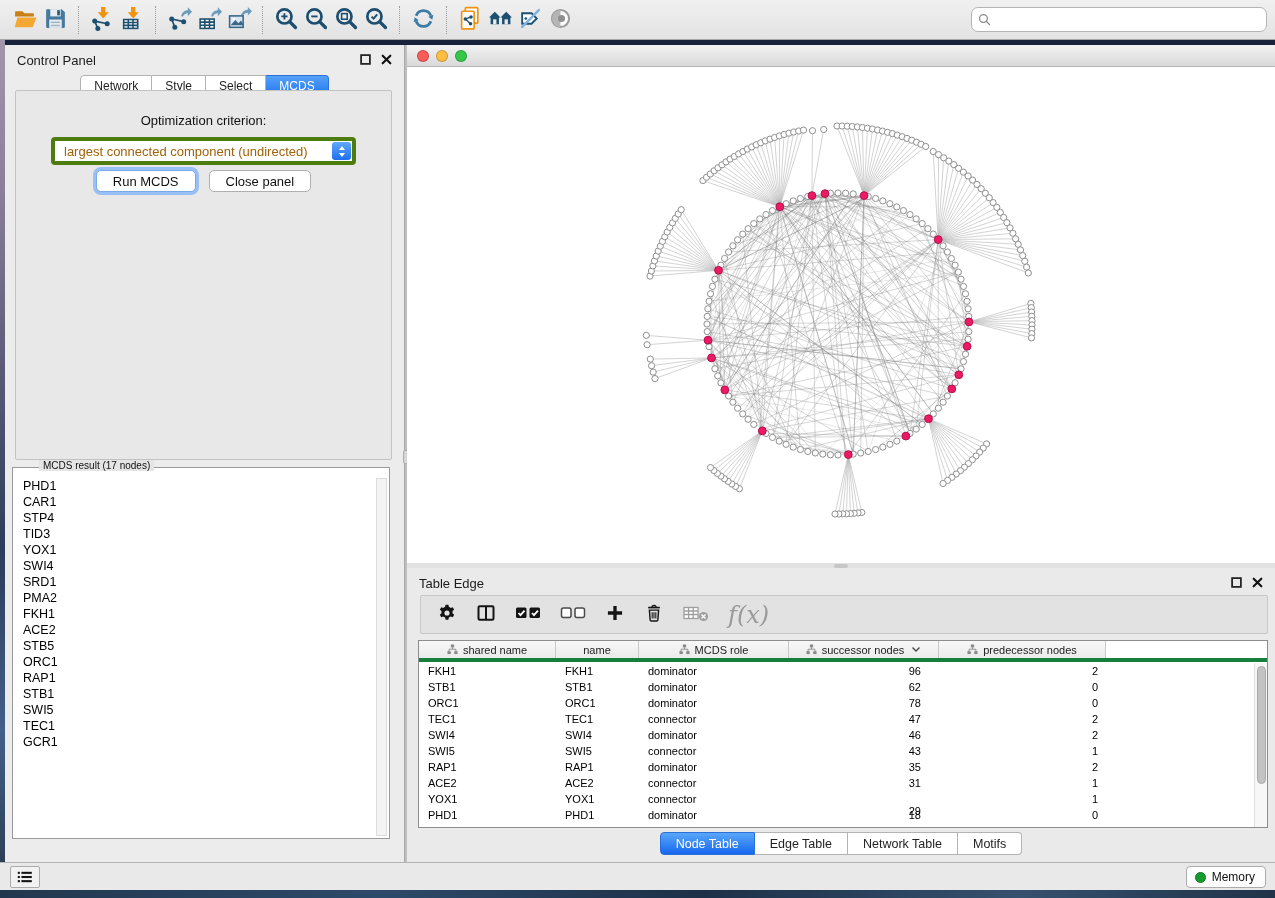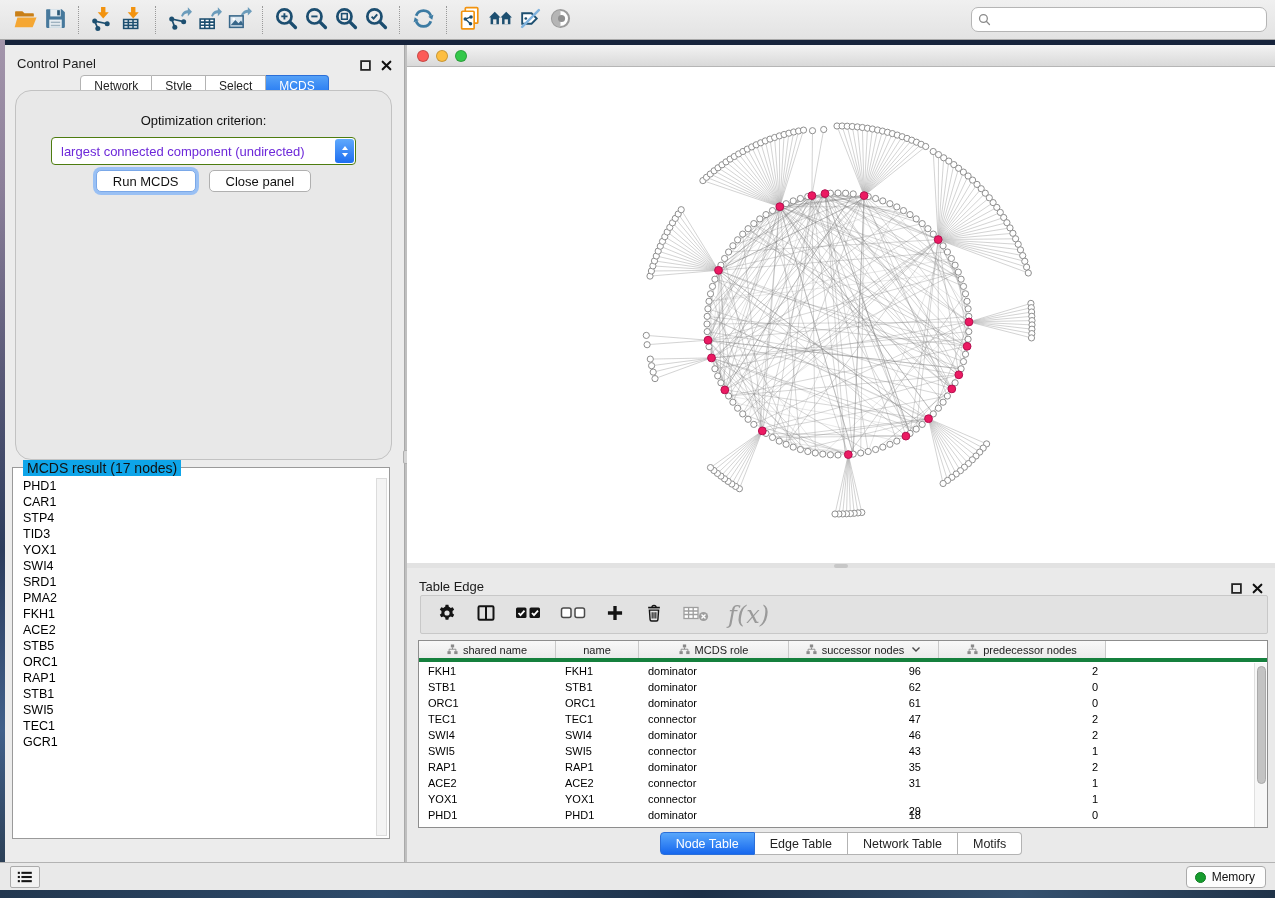--- a/index.html
+++ b/index.html
@@ -22,57 +22,57 @@
   .tb-btn svg { width:25px; height:25px; }
   .tb-sep { width:0; height:28px; border-left:1px dotted #9a9a9a; margin:0 8px; }
   #search-wrap { margin-left:auto; position:relative; width:296px; height:25px; }
   #search-wrap input { width:100%; height:100%; border:1px solid #b5b5b5; border-radius:7px;
     background:#fff; padding:0 8px 0 26px; font-size:12px; outline:none; }
   #search-wrap .mag { position:absolute; left:5px; top:4px; width:17px; height:17px; }
 
   
   #control-panel { position:absolute; left:5px; top:45px; width:400px; height:817px;
     background:#ececec; border-right:1px solid #a9a9a9; }
-  .panel-head { height:26px; display:flex; align-items:flex-end; padding:0 12px; }
+  .panel-head { height:26px; display:flex; align-items:flex-start; padding:8px 12px; }
   .panel-title { font-size:13px; color:#1c1c1c; }
   .win-btns { margin-left:auto; display:flex; gap:9px; align-items:center; }
   .win-btn { width:12px; height:12px; background:none; border:none; padding:0; cursor:default; }
   .win-btn svg { width:11px; height:11px; }
 
   #cp-tabs { position:absolute; left:0; right:0; top:30px; display:flex; justify-content:center; }
   .seg { display:flex; }
   .seg button { height:21px; padding:0 13px; font-size:12px; background:#fff;
     border:1px solid #b3b3b3; border-left-width:0; color:#222; cursor:default; }
   .seg button:first-child { border-left-width:1px; border-radius:4px 0 0 4px; }
   .seg button:last-child { border-radius:0 4px 4px 0; }
   .seg button.active { background:linear-gradient(#55a1f7,#2277f2); color:#fff; border-color:#2b6fd8; }
 
   #cp-card { position:absolute; left:10px; right:12px; top:45px; height:370px;
-    background:#e8e8e8; border:1px solid #c2c2c2; border-radius:16px; }
+    background:#e8e8e8; border:1px solid #c2c2c2; border-radius:2px; }
   #crit-label { position:absolute; left:0; right:0; top:22px; text-align:center;
     font-size:13px; color:#111; }
   #crit-select { position:absolute; left:35px; right:35px; top:46px; height:28px;
-    background:#fff; border:1px solid #4d7c0f; border-radius:4px; display:flex;
-    align-items:center; font-size:13px; color:#6d28d9; padding-left:9px; cursor:default; }
+    background:#fff; border:4px solid #4d7c0f; border-radius:4px; display:flex;
+    align-items:center; font-size:13px; color:#a16207; padding-left:9px; cursor:default; }
   #crit-stepper { position:absolute; right:1px; top:1px; bottom:1px; width:19px;
     border-radius:3px; background:linear-gradient(#5fa9fc,#1e6ef0);
     display:flex; flex-direction:column; align-items:center; justify-content:center; }
   .tri-up { width:0; height:0; border-left:3.5px solid transparent; border-right:3.5px solid transparent;
     border-bottom:4.5px solid #fff; margin-bottom:3px; }
   .tri-down { width:0; height:0; border-left:3.5px solid transparent; border-right:3.5px solid transparent;
     border-top:4.5px solid #fff; }
   #cp-buttons { position:absolute; left:0; right:0; top:79px; display:flex; justify-content:center; gap:13px; }
   .mac-btn { height:22px; padding:0 16px; font-size:13px; color:#111; background:#fff;
     border:1px solid #b0b0b0; border-radius:5px; cursor:default; }
   .mac-btn.focus { box-shadow:0 0 0 3px rgba(110,170,250,.65); border-color:#7aa8e8; }
 
   #mcds-fieldset { position:absolute; left:7px; right:14px; top:422px; height:372px;
     background:#fff; border:1px solid #9a9a9a; }
-  #mcds-legend { position:absolute; left:10px; top:-8px; background:#0ea5e9; padding:0 4px;
-    font-size:14px; color:#111; }
+  #mcds-legend { position:absolute; left:26px; top:-8px; background:#e5e5e5; padding:0 4px;
+    font-size:10px; color:#111; }
   #mcds-list { position:absolute; left:1px; right:14px; top:10px; bottom:2px; overflow:hidden; }
   #mcds-list div { font-size:12.5px; line-height:16px; padding-left:9px; color:#000; }
   #mcds-scroll { position:absolute; right:2px; top:10px; bottom:2px; width:11px;
     background:#f4f4f4; border:1px solid #dcdcdc; }
 
   
   #network-panel { position:absolute; left:407px; top:45px; width:868px; height:518px;
     background:#fff; }
   #net-titlebar { height:22px; background:linear-gradient(#f3f3f3,#d9d9d9);
     border-bottom:1px solid #b5b5b5; display:flex; align-items:center; padding:0 10px; position:relative; }
@@ -1106,21 +1106,21 @@
           <div class="td txt" style="width: 137px;">STB1</div>
           <div class="td txt" style="width: 83px;">STB1</div>
           <div class="td txt" style="width: 150px;">dominator</div>
           <div class="td num" style="width: 150px; padding-right: 18px;">62</div>
           <div class="td num" style="width: 167px; padding-right: 8px;">0</div>
         </div>
         <div class="tr">
           <div class="td txt" style="width: 137px;">ORC1</div>
           <div class="td txt" style="width: 83px;">ORC1</div>
           <div class="td txt" style="width: 150px;">dominator</div>
-          <div class="td num" style="width: 150px; padding-right: 18px;">61</div>
+          <div class="td num" style="width: 150px; padding-right: 18px;">78</div>
           <div class="td num" style="width: 167px; padding-right: 8px;">0</div>
         </div>
         <div class="tr">
           <div class="td txt" style="width: 137px;">TEC1</div>
           <div class="td txt" style="width: 83px;">TEC1</div>
           <div class="td txt" style="width: 150px;">connector</div>
           <div class="td num" style="width: 150px; padding-right: 18px;">47</div>
           <div class="td num" style="width: 167px; padding-right: 8px;">2</div>
         </div>
         <div class="tr">

